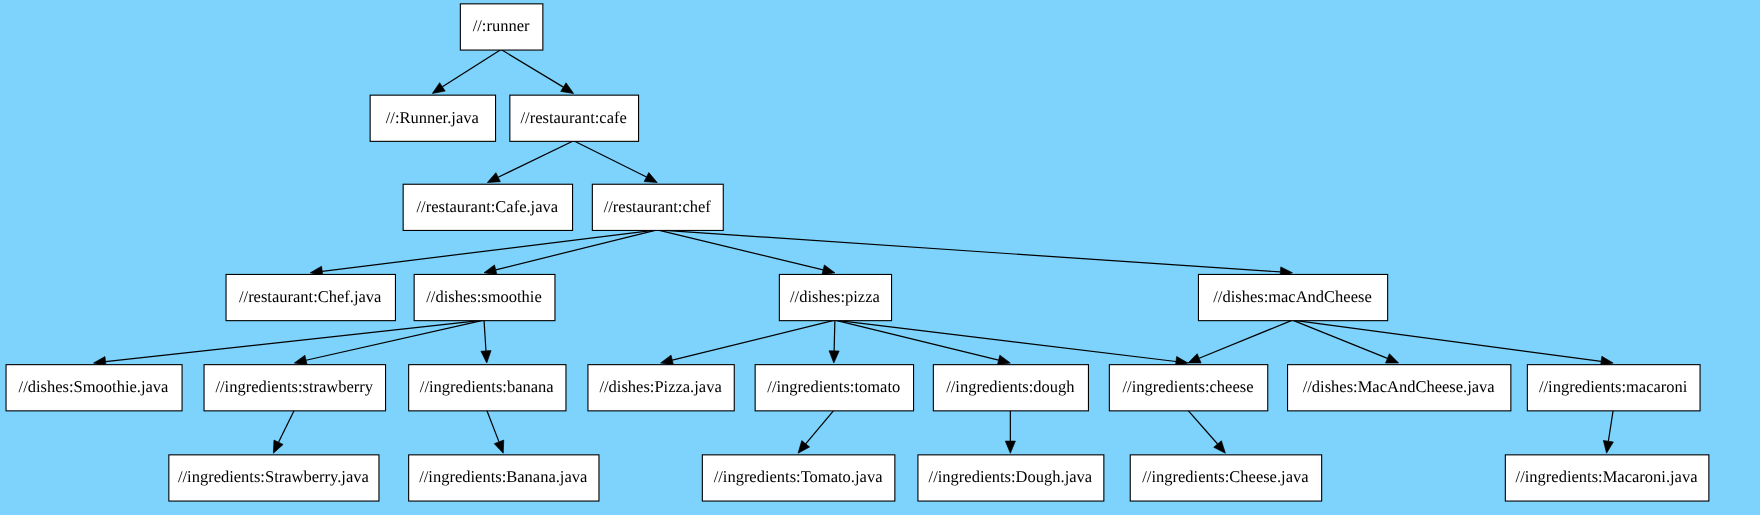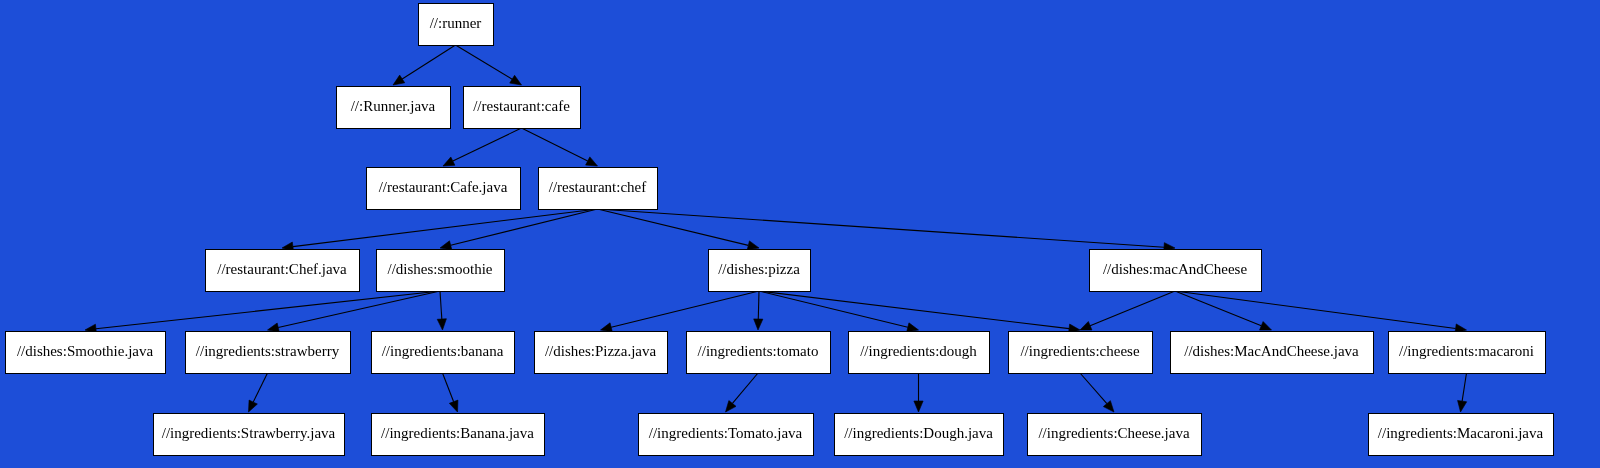--- a/index.html
+++ b/index.html
@@ -4,21 +4,21 @@
 <style>
   html, body {
     margin: 0;
     padding: 0;
     background: #ffffff;
   }
   #graph-root {
     position: relative;
     width: 1600px;
     height: 468px;
-    background: #1d4ed8;
+    background: #7dd3fc;
     font-family: "Liberation Serif", "DejaVu Serif", serif;
     overflow: hidden;
   }
   #graph-svg {
     position: absolute;
     left: 0;
     top: 0;
     width: 1600px;
     height: 468px;
   }

